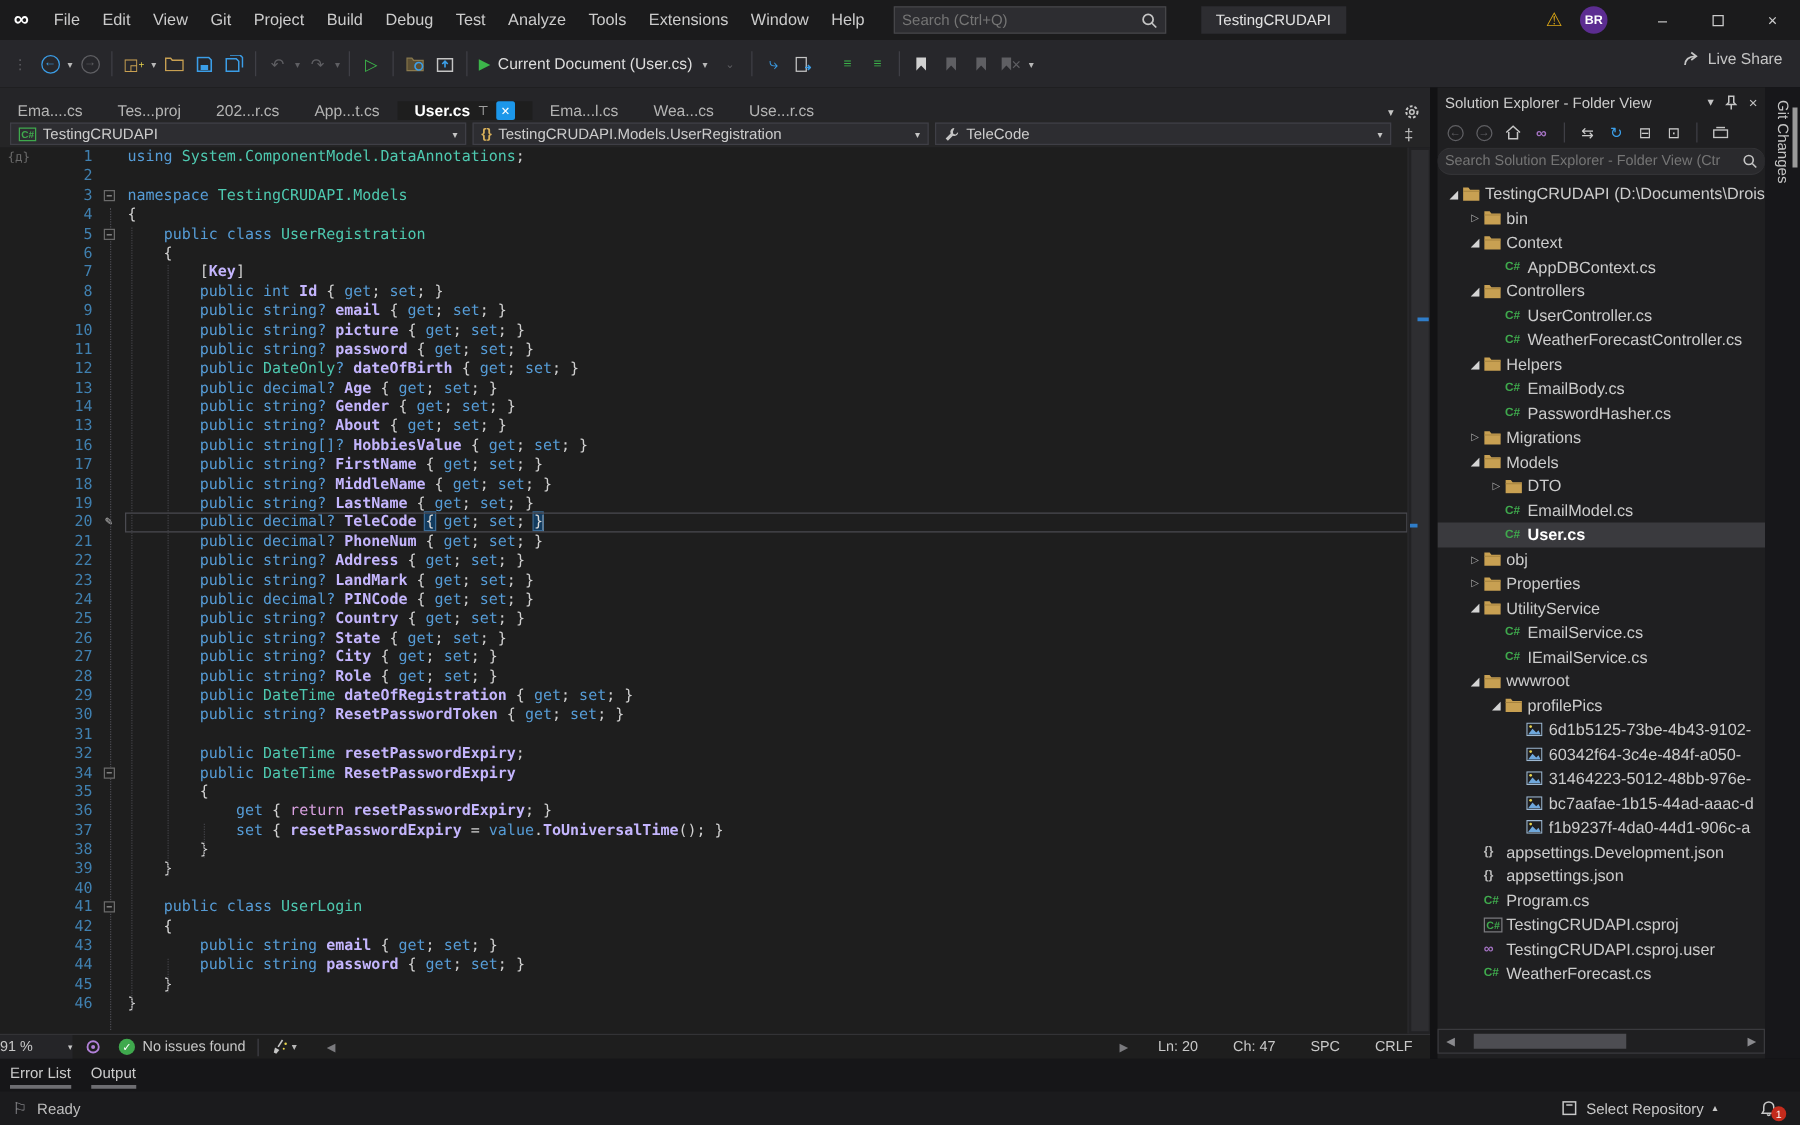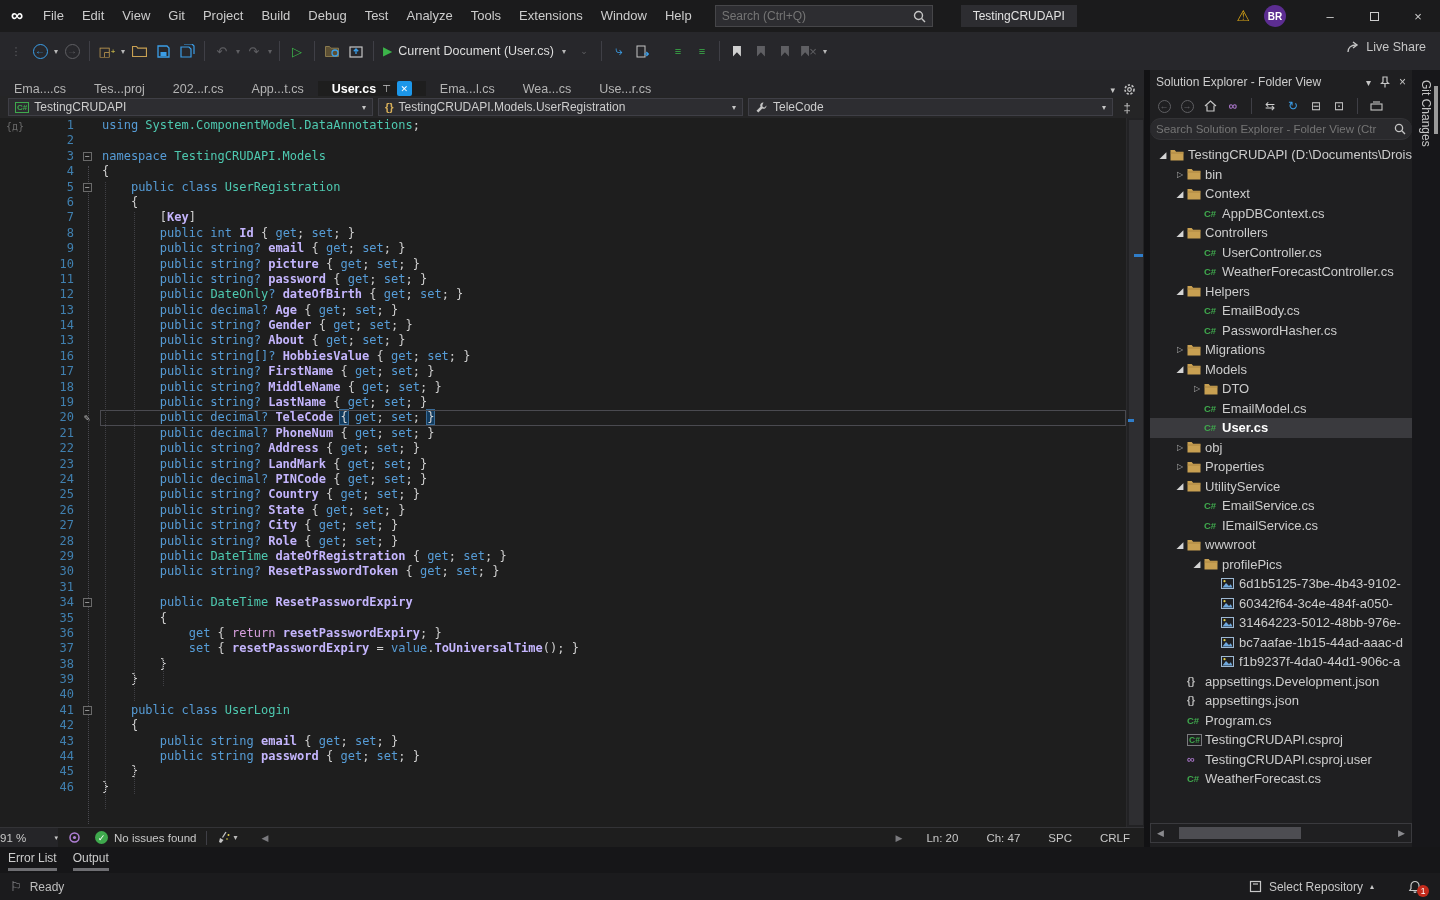--- a/index.html
+++ b/index.html
@@ -340,20 +340,21 @@
           <div class="line"><span class="ln">22</span><span class="fold"></span><span class="code-flex"><span class="tp">        </span><span class="tk">public string? </span><span class="tm">Address</span><span class="tp"> { </span><span class="tk">get</span><span class="tp">; </span><span class="tk">set</span><span class="tp">; }</span></span></div>
           <div class="line"><span class="ln">23</span><span class="fold"></span><span class="code-flex"><span class="tp">        </span><span class="tk">public string? </span><span class="tm">LandMark</span><span class="tp"> { </span><span class="tk">get</span><span class="tp">; </span><span class="tk">set</span><span class="tp">; }</span></span></div>
           <div class="line"><span class="ln">24</span><span class="fold"></span><span class="code-flex"><span class="tp">        </span><span class="tk">public decimal? </span><span class="tm">PINCode</span><span class="tp"> { </span><span class="tk">get</span><span class="tp">; </span><span class="tk">set</span><span class="tp">; }</span></span></div>
           <div class="line"><span class="ln">25</span><span class="fold"></span><span class="code-flex"><span class="tp">        </span><span class="tk">public string? </span><span class="tm">Country</span><span class="tp"> { </span><span class="tk">get</span><span class="tp">; </span><span class="tk">set</span><span class="tp">; }</span></span></div>
           <div class="line"><span class="ln">26</span><span class="fold"></span><span class="code-flex"><span class="tp">        </span><span class="tk">public string? </span><span class="tm">State</span><span class="tp"> { </span><span class="tk">get</span><span class="tp">; </span><span class="tk">set</span><span class="tp">; }</span></span></div>
           <div class="line"><span class="ln">27</span><span class="fold"></span><span class="code-flex"><span class="tp">        </span><span class="tk">public string? </span><span class="tm">City</span><span class="tp"> { </span><span class="tk">get</span><span class="tp">; </span><span class="tk">set</span><span class="tp">; }</span></span></div>
           <div class="line"><span class="ln">28</span><span class="fold"></span><span class="code-flex"><span class="tp">        </span><span class="tk">public string? </span><span class="tm">Role</span><span class="tp"> { </span><span class="tk">get</span><span class="tp">; </span><span class="tk">set</span><span class="tp">; }</span></span></div>
           <div class="line"><span class="ln">29</span><span class="fold"></span><span class="code-flex"><span class="tp">        </span><span class="tk">public </span><span class="tt">DateTime</span><span class="tp"> </span><span class="tm">dateOfRegistration</span><span class="tp"> { </span><span class="tk">get</span><span class="tp">; </span><span class="tk">set</span><span class="tp">; }</span></span></div>
           <div class="line"><span class="ln">30</span><span class="fold"></span><span class="code-flex"><span class="tp">        </span><span class="tk">public string? </span><span class="tm">ResetPasswordToken</span><span class="tp"> { </span><span class="tk">get</span><span class="tp">; </span><span class="tk">set</span><span class="tp">; }</span></span></div>
           <div class="line"><span class="ln">31</span><span class="fold"></span><span class="code-flex"></span></div>
+          <div class="line"><span class="ln">32</span><span class="fold"></span><span class="code-flex"><span class="tp">        </span><span class="tk">public </span><span class="tt">DateTime</span><span class="tp"> </span><span class="tm">resetPasswordExpiry</span><span class="tp">;</span></span></div>
           <div class="line"><span class="ln">34</span><span class="fold"><span class="foldbox">−</span></span><span class="code-flex"><span class="tp">        </span><span class="tk">public </span><span class="tt">DateTime</span><span class="tp"> </span><span class="tm">ResetPasswordExpiry</span></span></div>
           <div class="line"><span class="ln">35</span><span class="fold"></span><span class="code-flex"><span class="tp">        {</span></span></div>
           <div class="line"><span class="ln">36</span><span class="fold"></span><span class="code-flex"><span class="tp">            </span><span class="tk">get</span><span class="tp"> { </span><span class="tc">return</span><span class="tp"> </span><span class="tm">resetPasswordExpiry</span><span class="tp">; }</span></span></div>
           <div class="line"><span class="ln">37</span><span class="fold"></span><span class="code-flex"><span class="tp">            </span><span class="tk">set</span><span class="tp"> { </span><span class="tm">resetPasswordExpiry</span><span class="tp"> = </span><span class="tk">value</span><span class="tp">.</span><span class="tm">ToUniversalTime</span><span class="tp">(); }</span></span></div>
           <div class="line"><span class="ln">38</span><span class="fold"></span><span class="code-flex"><span class="tp">        }</span></span></div>
           <div class="line"><span class="ln">39</span><span class="fold"></span><span class="code-flex"><span class="tp">    }</span></span></div>
           <div class="line"><span class="ln">40</span><span class="fold"></span><span class="code-flex"></span></div>
           <div class="line"><span class="ln">41</span><span class="fold"><span class="foldbox">−</span></span><span class="code-flex"><span class="tp">    </span><span class="tk">public class </span><span class="tt">UserLogin</span></span></div>
           <div class="line"><span class="ln">42</span><span class="fold"></span><span class="code-flex"><span class="tp">    {</span></span></div>
           <div class="line"><span class="ln">43</span><span class="fold"></span><span class="code-flex"><span class="tp">        </span><span class="tk">public string </span><span class="tm">email</span><span class="tp"> { </span><span class="tk">get</span><span class="tp">; </span><span class="tk">set</span><span class="tp">; }</span></span></div>

